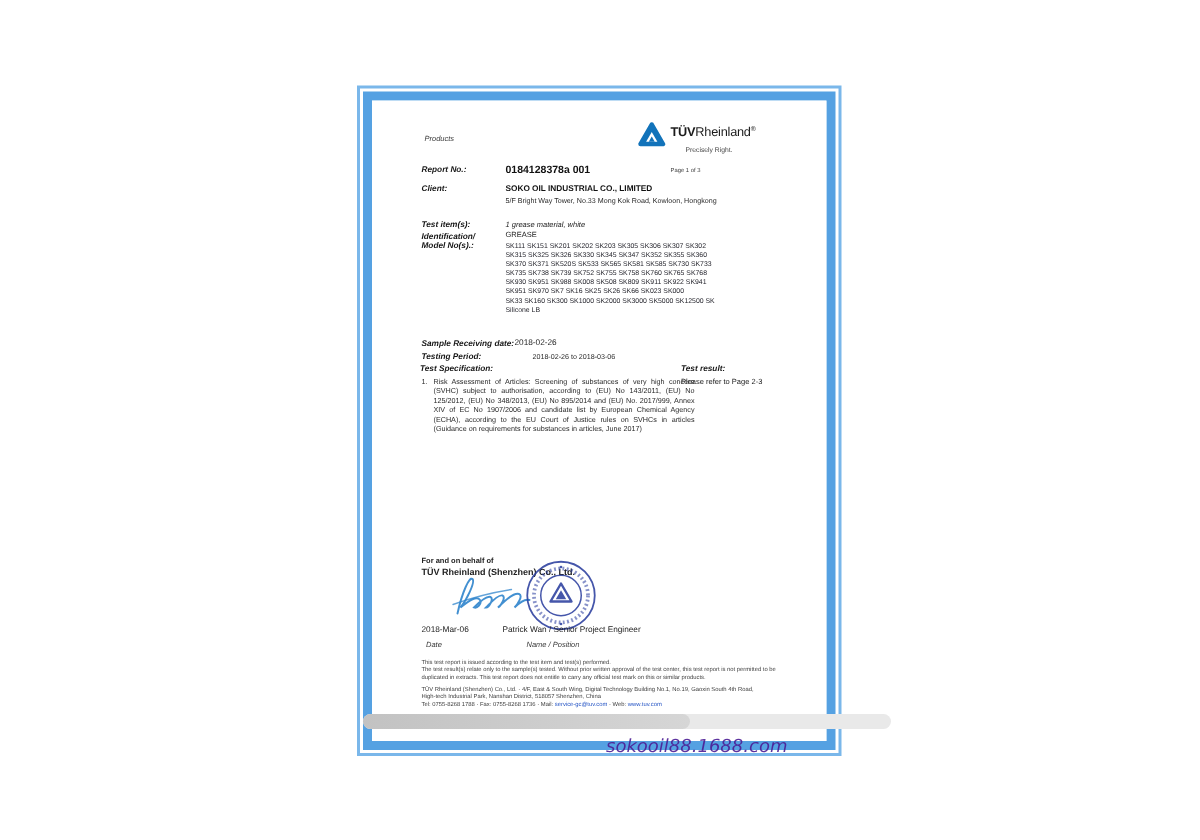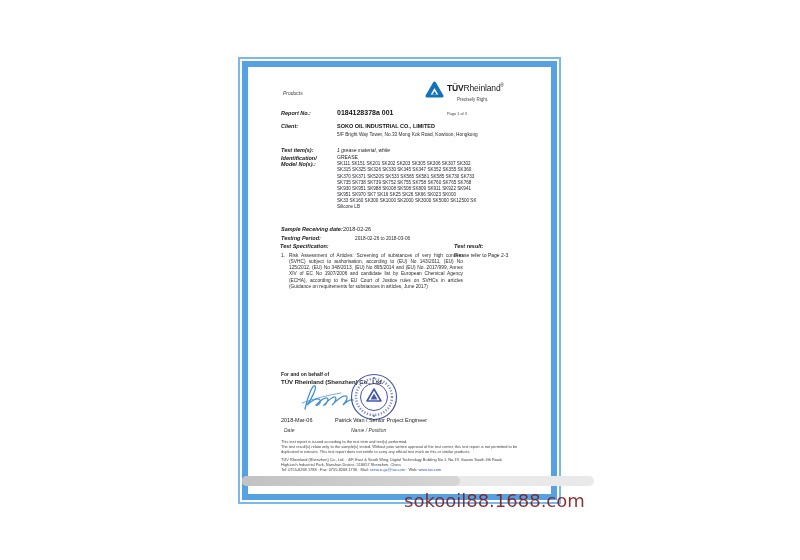--- a/index.html
+++ b/index.html
@@ -34,22 +34,22 @@
   .link { color:#2353c4; }
 
   
   .scrollbar { position:absolute; left:242px; top:476px; width:352px; height:10px;
                background:#e9e9e9; border-radius:5px; z-index:2; }
   .scrollbar .thumb { position:absolute; left:0; top:0; bottom:0; width:62%;
                background:linear-gradient(90deg,#c2c2c2,#d6d6d6); border-radius:5px; }
   .wm-cn { position:absolute; left:386px; top:468px; font-size:17px; letter-spacing:0.5px;
            color:#b5b5b5; opacity:0.8; z-index:3; white-space:nowrap;
            font-family:"DejaVu Sans", sans-serif; }
-  .wm-url { position:absolute; left:404px; top:490px; font-size:18px; color:#7f1d1d;
-            opacity:0.9; z-index:3; white-space:nowrap; font-family:"DejaVu Sans", sans-serif; }
+  .wm-url { position:absolute; left:404px; top:490px; font-size:12px; color:#4c1d95;
+            opacity:0.9; z-index:3; white-space:nowrap; font-family:"DejaVu Sans", sans-serif;font-style:italic; }
 
   svg { display:block; }
 </style>
 </head>
 <body>
 
 <div class="canvas">
 
   <div class="photo-frame">
     <div class="photo-border">

